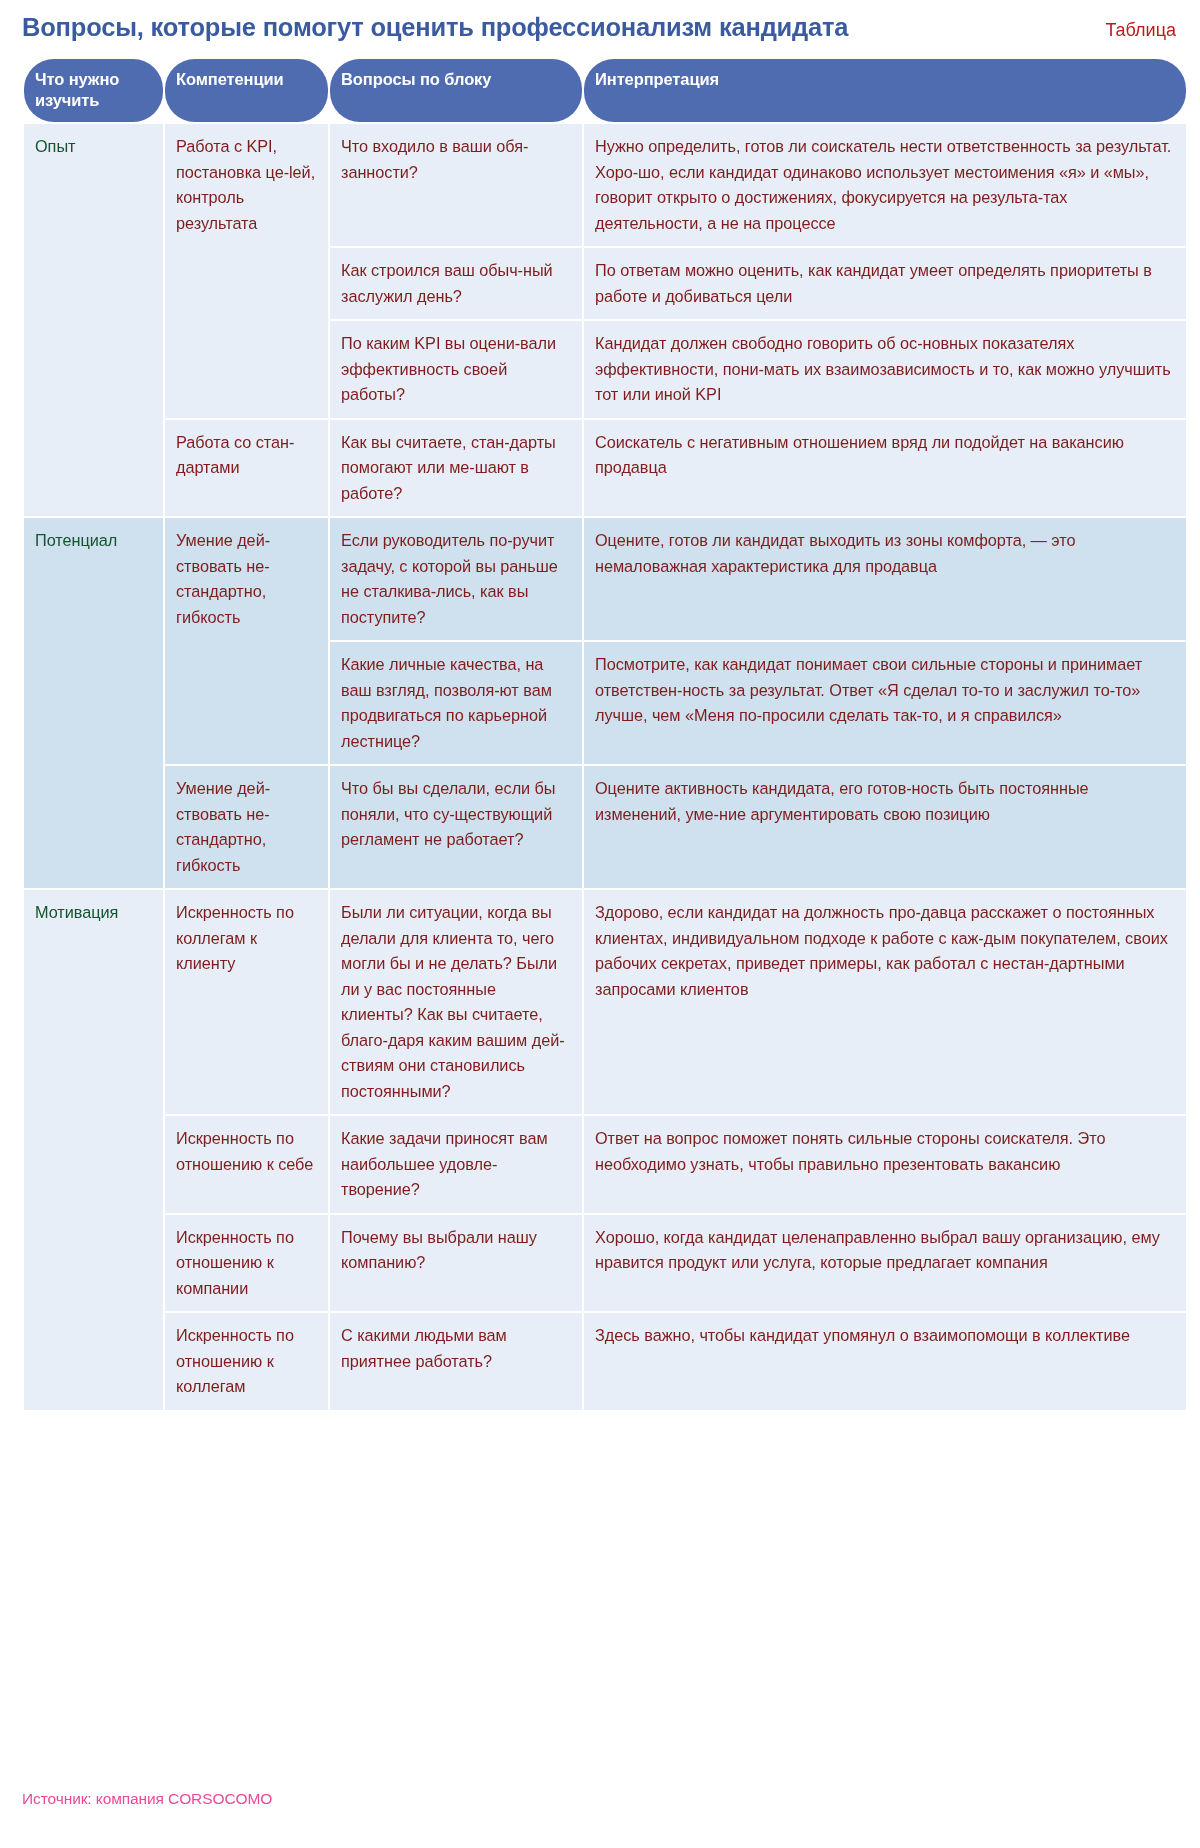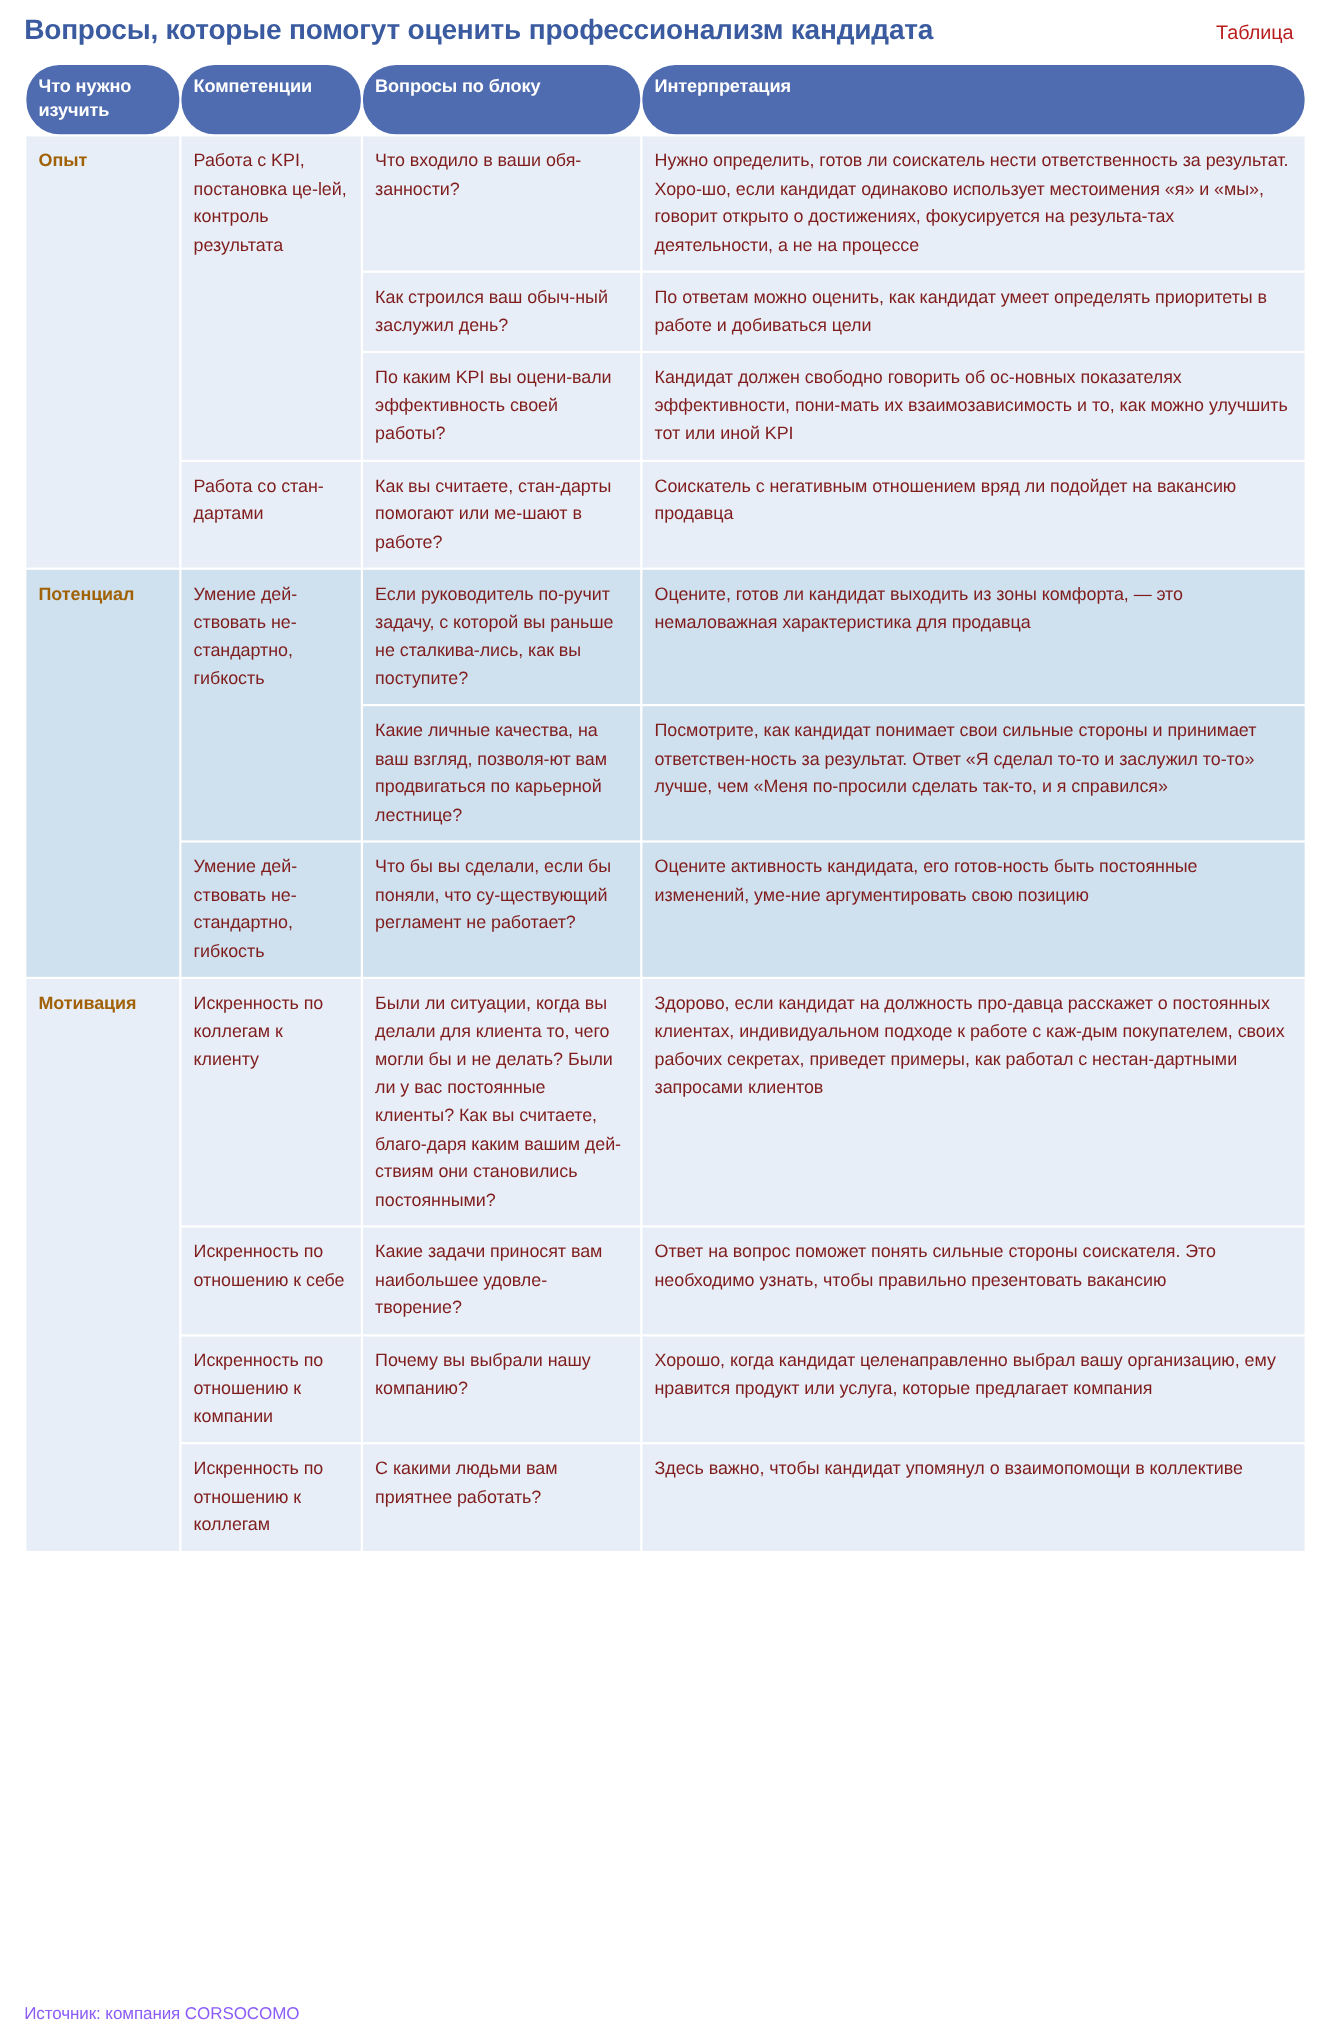--- a/index.html
+++ b/index.html
@@ -89,34 +89,33 @@
     color: #7f1d1d;
     padding: 10px 11px 10px 11px;
     letter-spacing: -0.05px;
   }
 
   
   .band-a td { background: #e7eef7; }
   .band-b td { background: #cfe0ee; }
 
   td.cat {
-    font-weight: bold;
-    color: #a16207;
+    font-weight: normal;
+    color: #14532d;
   }
 
   
   .source {
     position: absolute;
     left: 22px;
     top: 1790px;
     font-size: 15.5px;
-    color: #8b5cf6;
+    color: #ec4899;
     letter-spacing: -0.1px;
     white-space: nowrap;
-    margin-top: 32px;
   }
 </style>
 </head>
 <body>
 
 <div class="page">
 
   <div class="title-row">
     <div class="doc-title">Вопросы, которые помогут оценить профессионализм кандидата</div>
     <div class="doc-kicker">Таблица</div>

